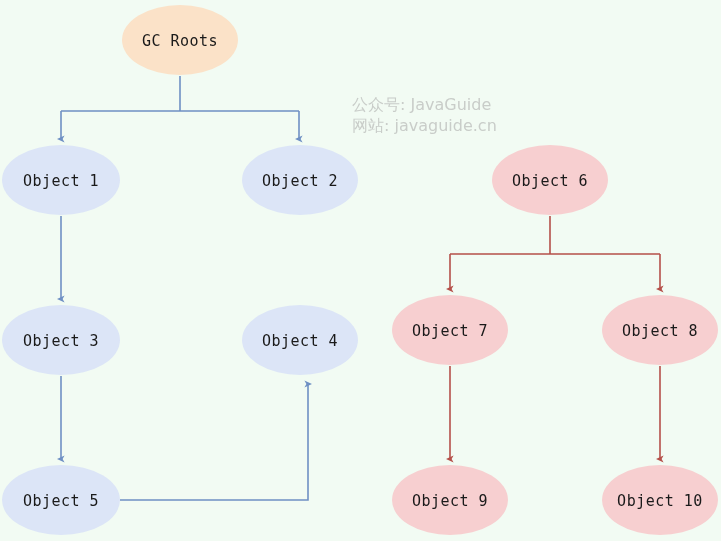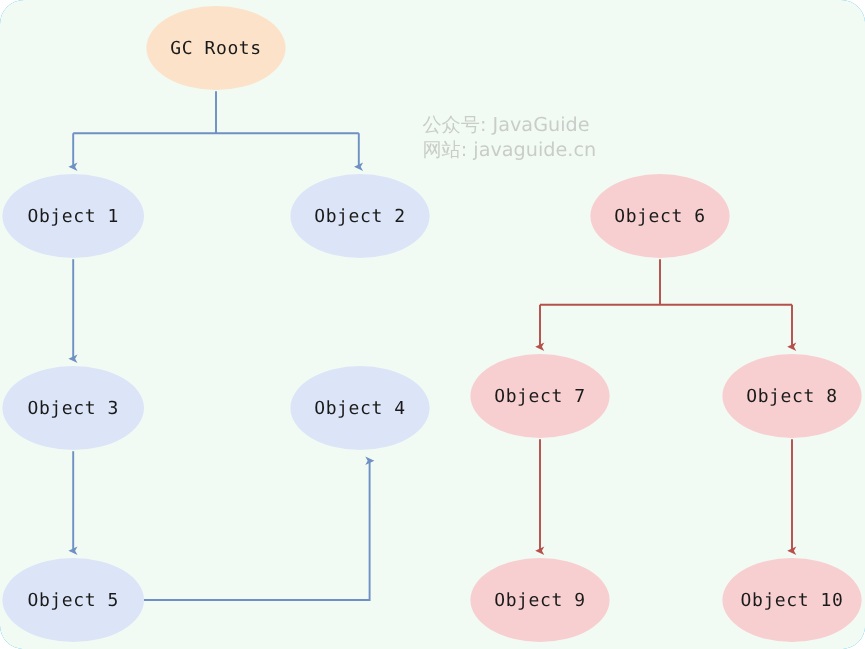--- a/index.html
+++ b/index.html
@@ -7,21 +7,20 @@
     padding: 0;
     background: #ffffff;
   }
   #canvas {
     position: relative;
     width: 721px;
     height: 541px;
     background: #0ea5e9;
     overflow: hidden;
     font-family: "DejaVu Sans Mono", "Liberation Mono", monospace;
-    border-radius: 20px;
   }
   #diagram-svg {
     position: absolute;
     left: 0;
     top: 0;
     width: 721px;
     height: 541px;
   }
   .node-label {
     font-family: "DejaVu Sans Mono", "Liberation Mono", monospace;

